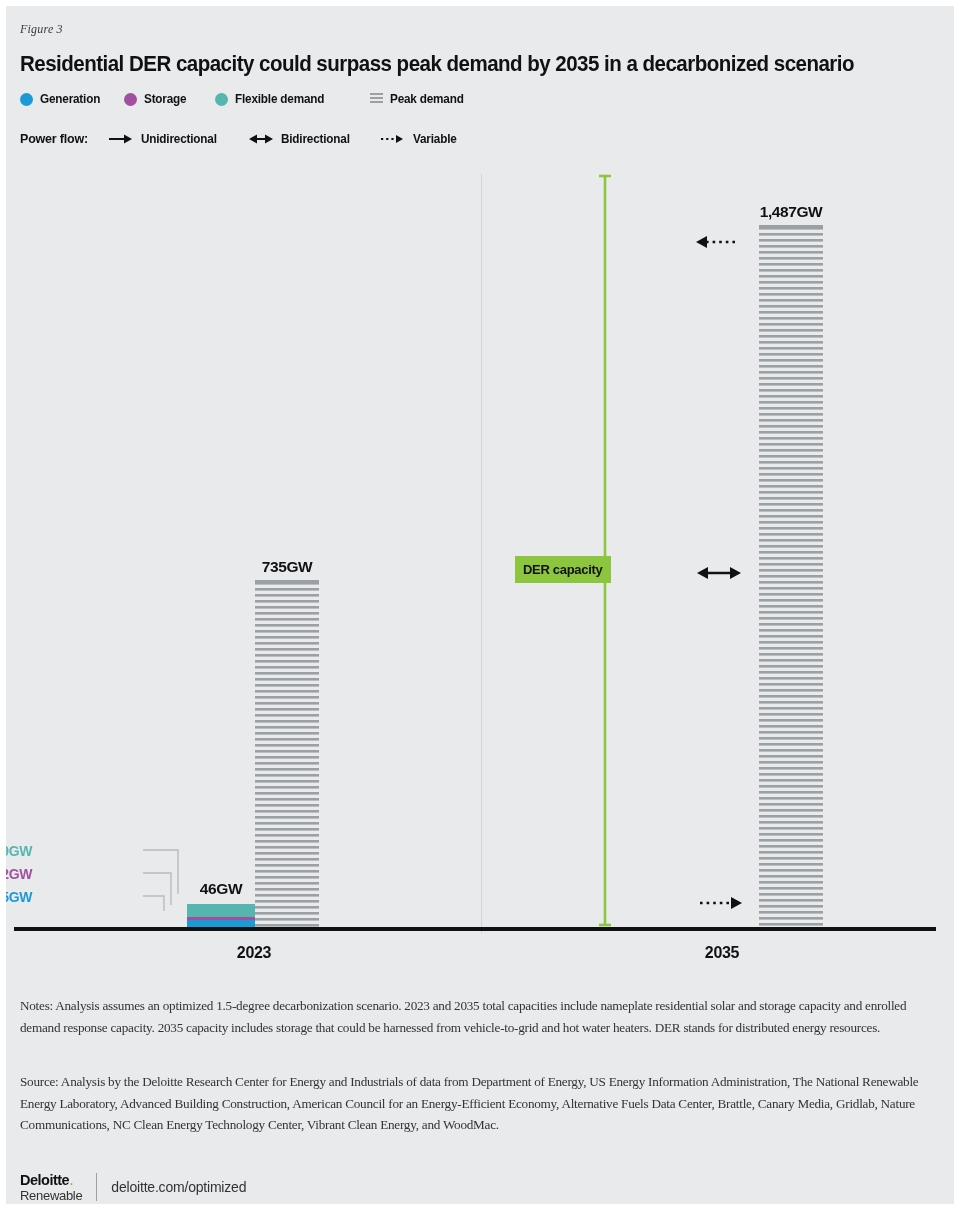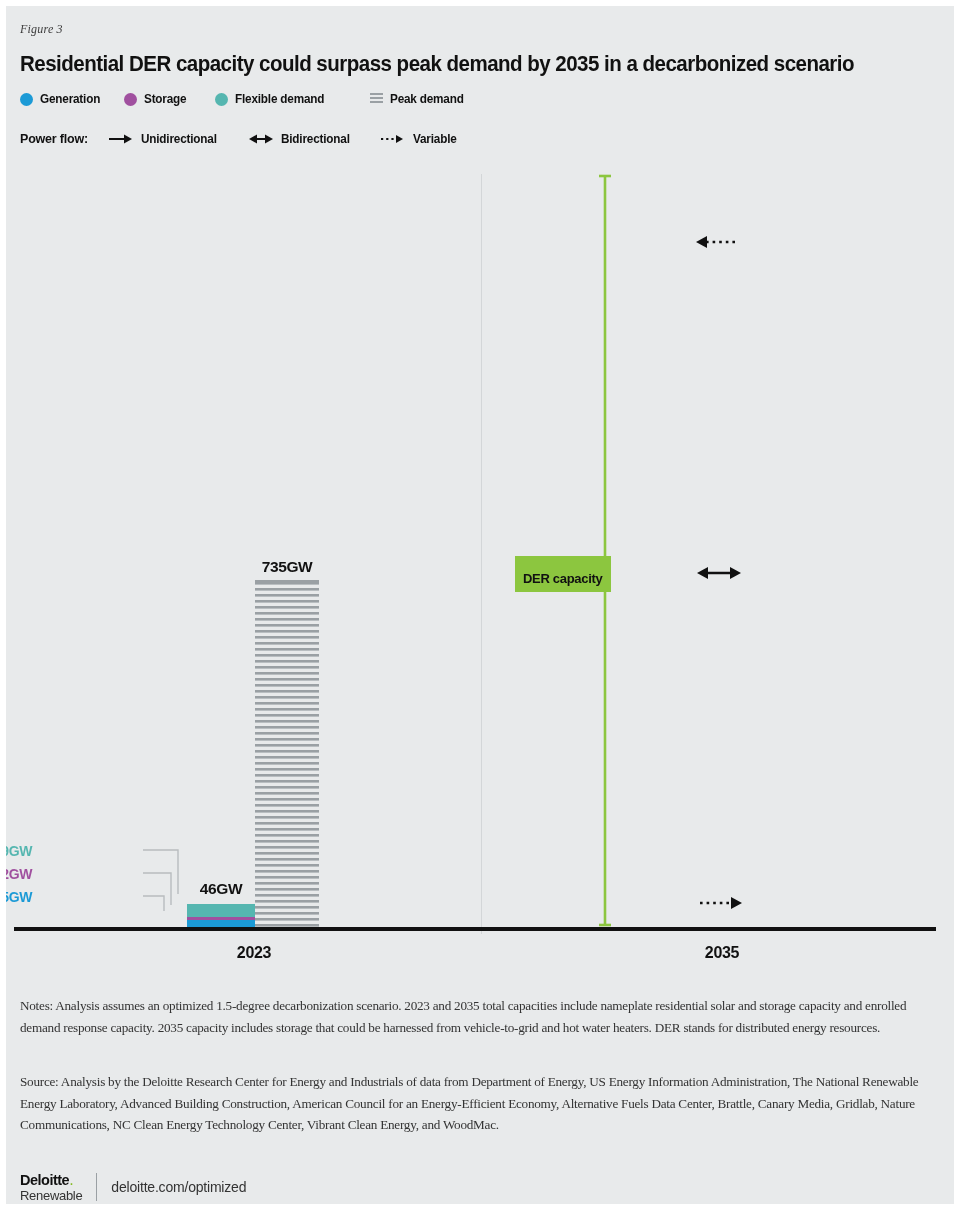--- a/index.html
+++ b/index.html
@@ -92,21 +92,21 @@
     position:absolute;font-weight:bold;font-size:14px;letter-spacing:-0.4px;
     text-align:right;white-space:nowrap;
   }
 
   
   .der-bracket{position:absolute;left:592px;top:18px;width:14px;height:753px;}
   .der-tag{
     position:absolute;left:509px;top:400px;
     background:#8cc63f;color:#111;
     font-weight:bold;font-size:13px;letter-spacing:-0.3px;
-    padding:15px 8px 6px 8px;
+    padding:6px 8px 6px 8px;
     white-space:nowrap;
   }
 
   
   .flow{position:absolute;}
 
   .xtick{
     position:absolute;top:788px;
     font-weight:bold;font-size:16px;color:#111;
     transform:translateX(-50%);letter-spacing:-0.3px;
@@ -226,20 +226,23 @@
     <div class="der-bracket">
       <svg width="14" height="753" viewBox="0 0 14 753" preserveAspectRatio="none">
         <line x1="7" y1="2" x2="7" y2="751" stroke="#8cc63f" stroke-width="2.6"></line>
         <line x1="1" y1="2" x2="13" y2="2" stroke="#8cc63f" stroke-width="2.6"></line>
         <line x1="1" y1="751" x2="13" y2="751" stroke="#8cc63f" stroke-width="2.6"></line>
       </svg>
     </div>
     <div class="der-tag">DER capacity</div>
 
 
+    <div class="bar hatch" id="bar-2035-peak" style="height:700px">
+      <div class="total-label">1,487GW</div>
+    </div>
 
     <div class="flow" style="left:688px;top:78px">
       <svg width="50" height="16" viewBox="0 0 50 16">
         <line x1="12" y1="8" x2="42" y2="8" stroke="#111" stroke-width="2.4" stroke-dasharray="2.6 4"></line>
         <polygon points="13,2 2,8 13,14" fill="#111"></polygon>
       </svg>
     </div>
 
     <div class="flow" style="left:690px;top:409px">
       <svg width="46" height="16" viewBox="0 0 46 16">

